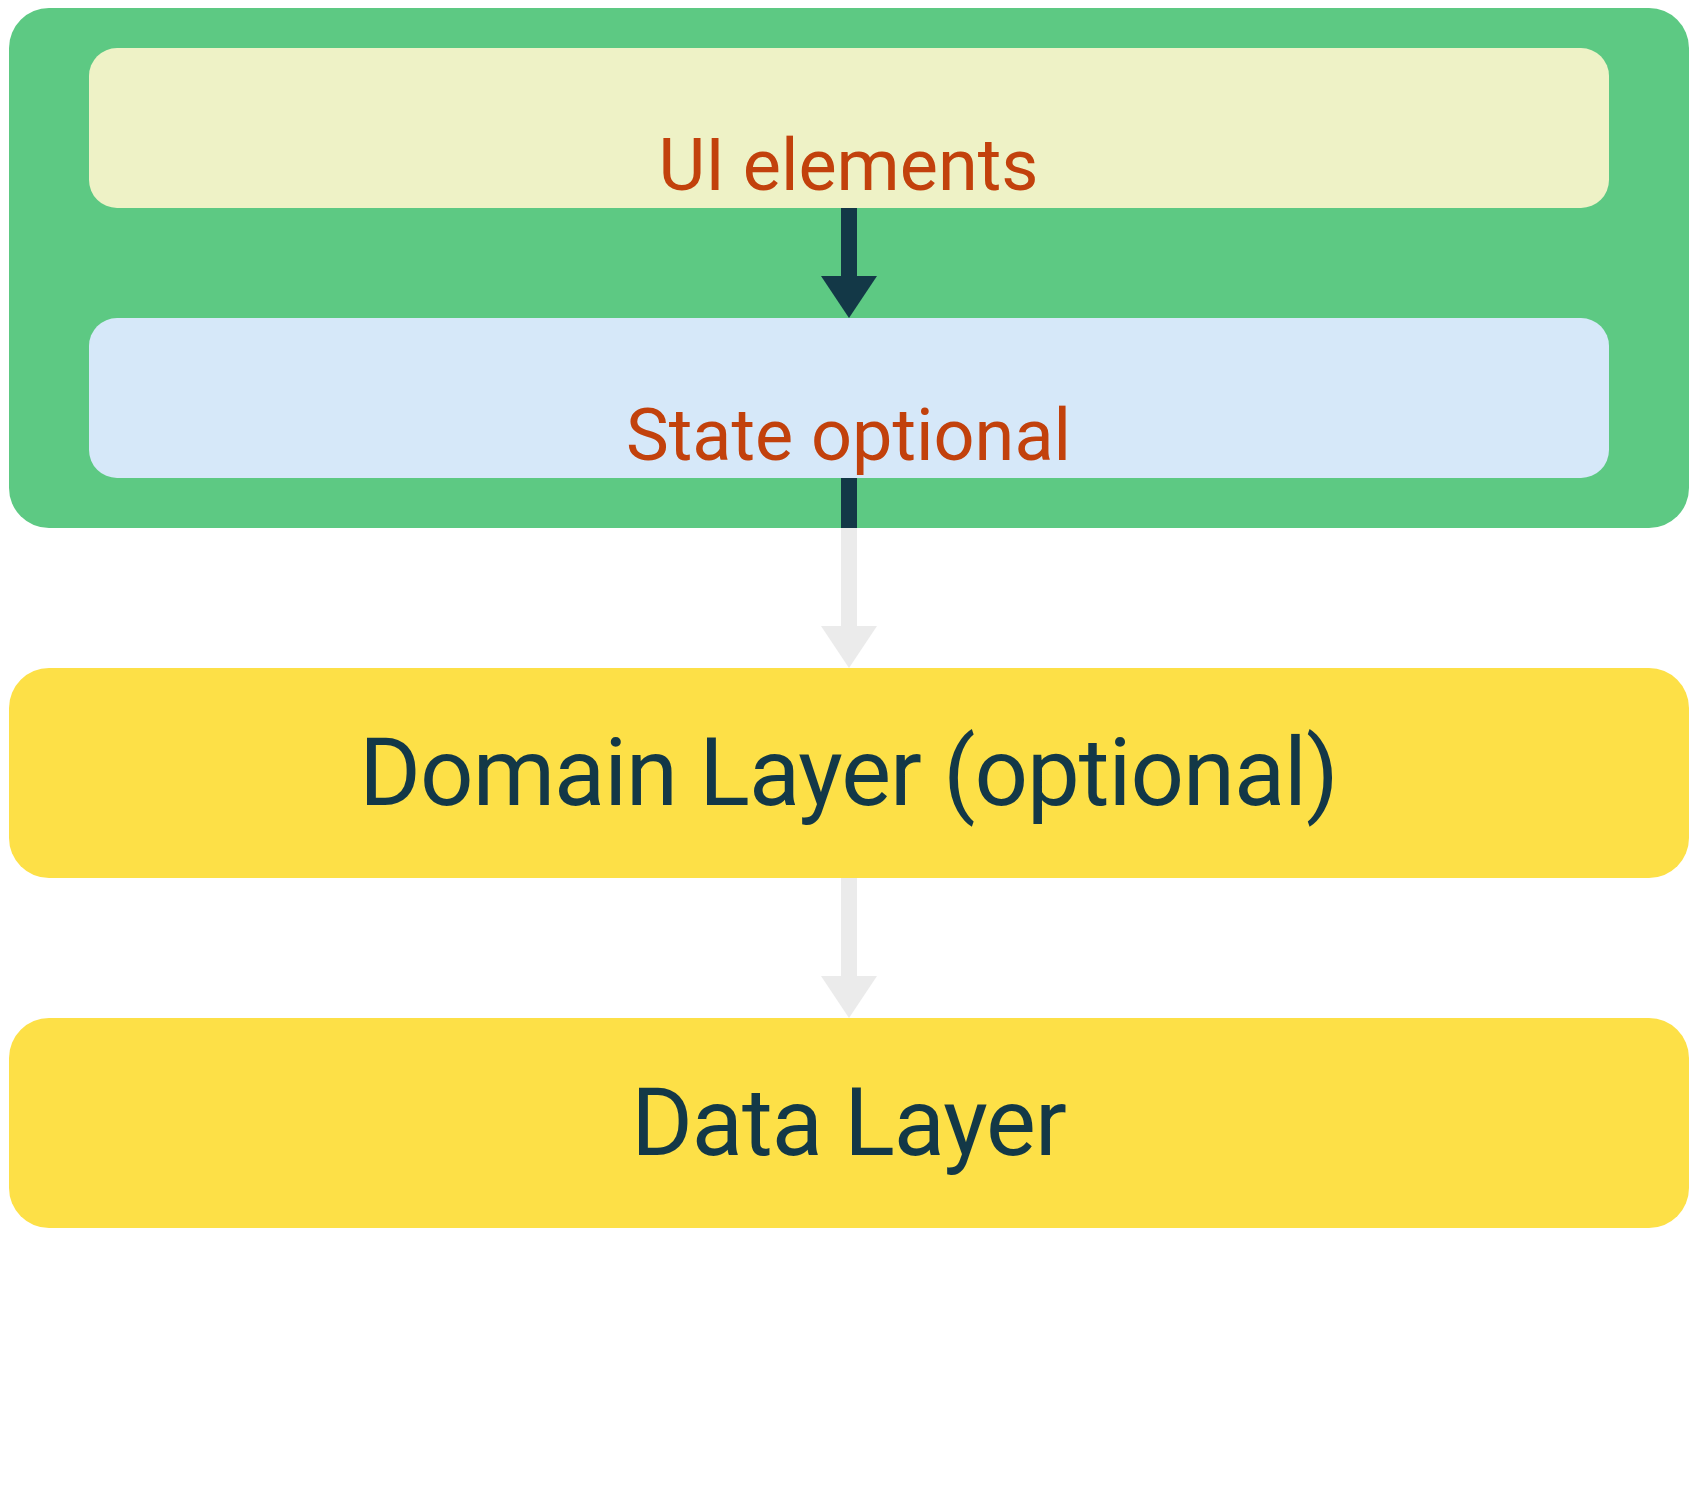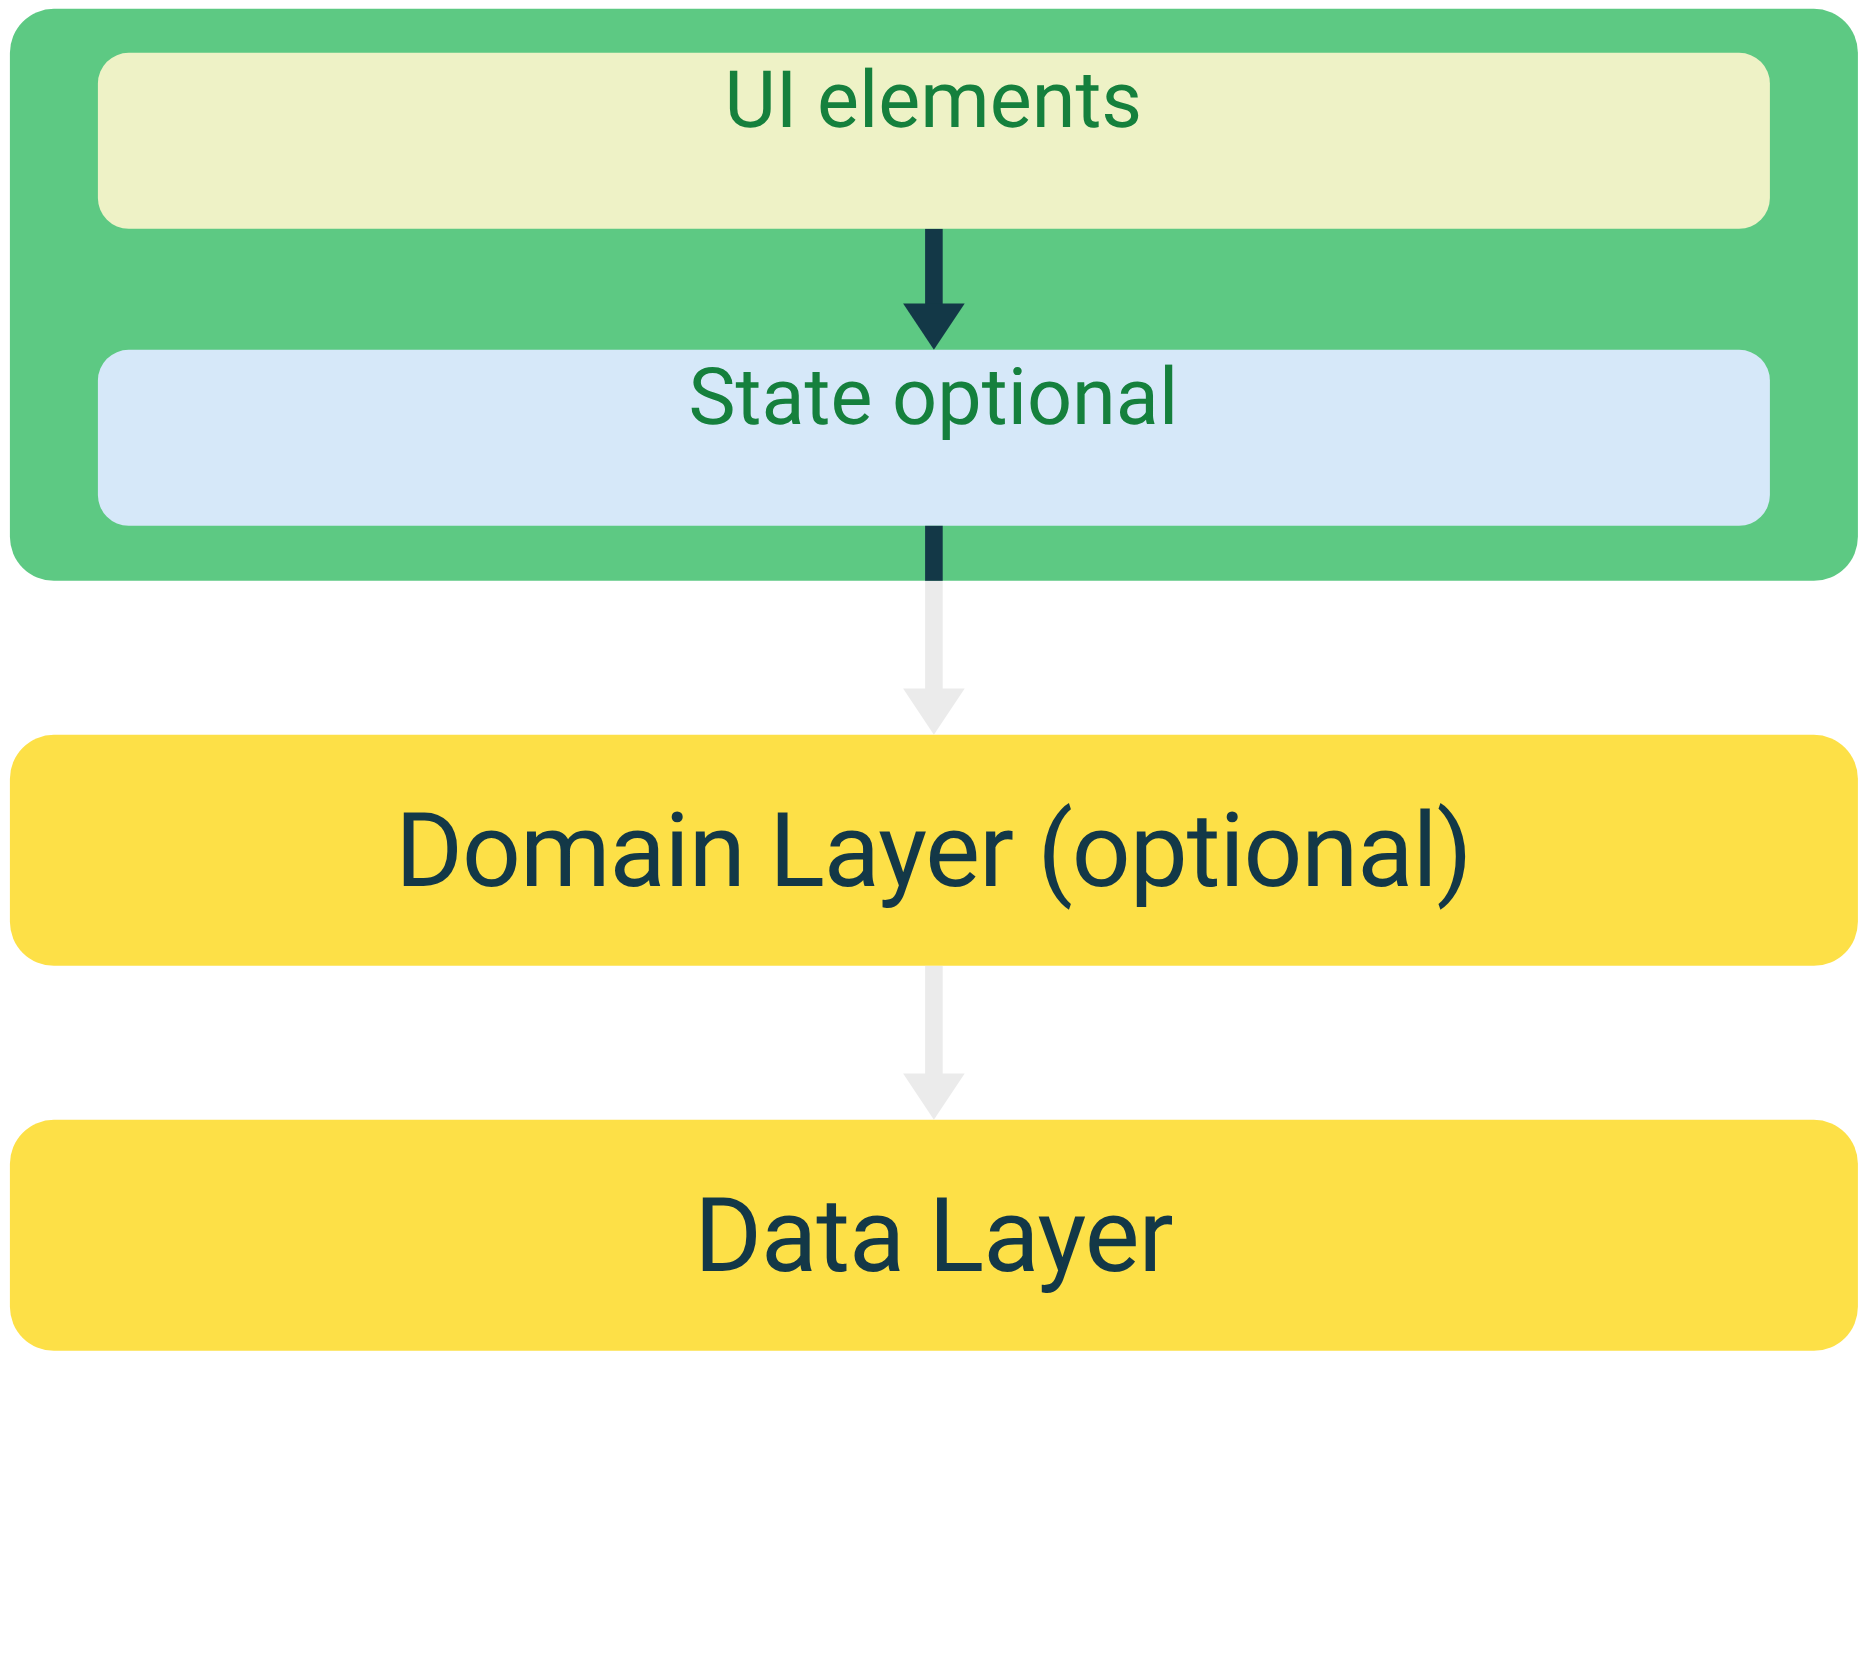--- a/index.html
+++ b/index.html
@@ -30,25 +30,25 @@
       font-weight: 400;
       margin-left: 60px;
       margin-bottom: 35px;
       letter-spacing: -1px;
     }
     .inner-box {
       width: 100%;
       height: 160px;
       border-radius: 28px;
       display: flex;
-      align-items: flex-start;
+      align-items: flex-end;
       justify-content: center;
       font-size: 72px;
       font-weight: 400;
-      color: #15803d;
+      color: #c2410c;
     }
     .ui-elements-box {
       background: #eef2c6;
     }
     .state-holders-box {
       background: #d6e8f9;
     }
     .arrow-container {
       display: flex;
       justify-content: center;

